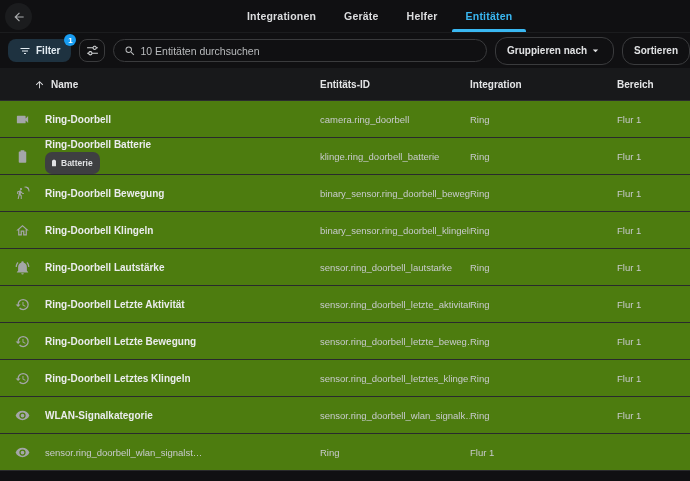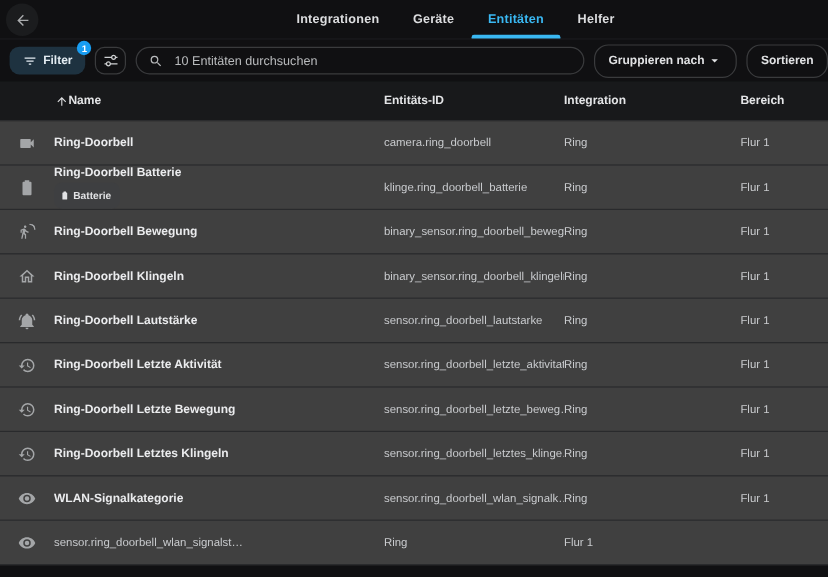--- a/index.html
+++ b/index.html
@@ -51,21 +51,21 @@
     font-weight:700; display:flex; align-items:center; justify-content:center;
     padding:0 3px;
   }
   .icon-btn {
     width:26px; height:23px; border:1px solid #3a3b3d; border-radius:8px;
     background:transparent; color:#cfd1d3; display:flex; align-items:center;
     justify-content:center; cursor:pointer; flex-shrink:0;
   }
   .search {
     flex:1; height:23px; border:1px solid #3a3b3d; border-radius:12px;
-    display:flex; align-items:center; gap:9px; padding:0 10px; color:#b9bbbd;
+    display:flex; align-items:center; gap:4px; padding:0 10px; color:#b9bbbd;
     min-width:0;
   }
   .search input {
     flex:1; background:transparent; border:none; outline:none;
     color:#e3e3e3; font-size:10.5px; font-family:inherit; min-width:0;
   }
   .search input::placeholder { color:#b9bbbd; opacity:1; }
   .pill-btn {
     height:28px; border:1px solid #3a3b3d; border-radius:12px; background:transparent;
     color:#e1e2e4; font-size:10px; font-weight:600; font-family:inherit;
@@ -77,24 +77,24 @@
   .table { background:#18191b; }
   .thead, .row {
     display:grid;
     grid-template-columns:45px 275px 150px 147px 1fr;
     align-items:center;
   }
   .thead {
     height:33px; border-bottom:1px solid #2b2c2e; background:#18191b;
     font-size:10px; font-weight:700; color:#e4e5e7;
   }
-  .th-name { grid-column:1 / 3; display:flex; align-items:center; gap:0; padding-left:34px; cursor:pointer;margin-left:12px; }
+  .th-name { grid-column:1 / 3; display:flex; align-items:center; gap:6px; padding-left:34px; cursor:pointer; }
   .th { cursor:pointer; }
   .sort-arrow { color:#dcdddf; }
-  .row { height:37px; border-bottom:1px solid #292a2c; background:#404040; cursor:pointer; }
+  .row { height:37px; border-bottom:1px solid #292a2c; background:#4d7c0f; cursor:pointer; }
   .cell-icon { display:flex; align-items:center; justify-content:center; color:#a4a6a8; }
   .cell-name { min-width:0; display:flex; flex-direction:column; justify-content:center; gap:2px; }
   .nm {
     font-size:10px; font-weight:600; color:#ebecee; white-space:nowrap;
     overflow:hidden; text-overflow:ellipsis; line-height:11px;
   }
   .chip {
     display:inline-flex; align-items:center; gap:3px; align-self:flex-start;
     background:#3e3f41; color:#e1e2e4; font-size:8.5px; font-weight:600;
     height:22px; padding:0 7px 0 5px; border-radius:7px;
@@ -111,22 +111,22 @@
   <button class="back-btn">
     <span>
       <svg width="14" height="14" viewBox="0 0 24 24">
           <path d="M20,11V13H8L13.5,18.5L12.08,19.92L4.16,12L12.08,4.08L13.5,5.5L8,11H20Z"></path>
         </svg>
     </span>
   </button>
   <nav class="tabs">
       <button class="tab">Integrationen</button>
       <button class="tab">Geräte</button>
+      <button class="tab">Helfer</button>
       <button class="tab active">Entitäten</button>
-      <button class="tab">Helfer</button>
     </nav>
 </header>
 
 <div class="toolbar">
   <button class="filter-btn">
     <span>
       <svg width="12" height="12" viewBox="0 0 24 24">
           <path d="M6,13H18V11H6M3,6V8H21V6M10,18H14V16H10V18Z"></path>
         </svg>
     </span>

